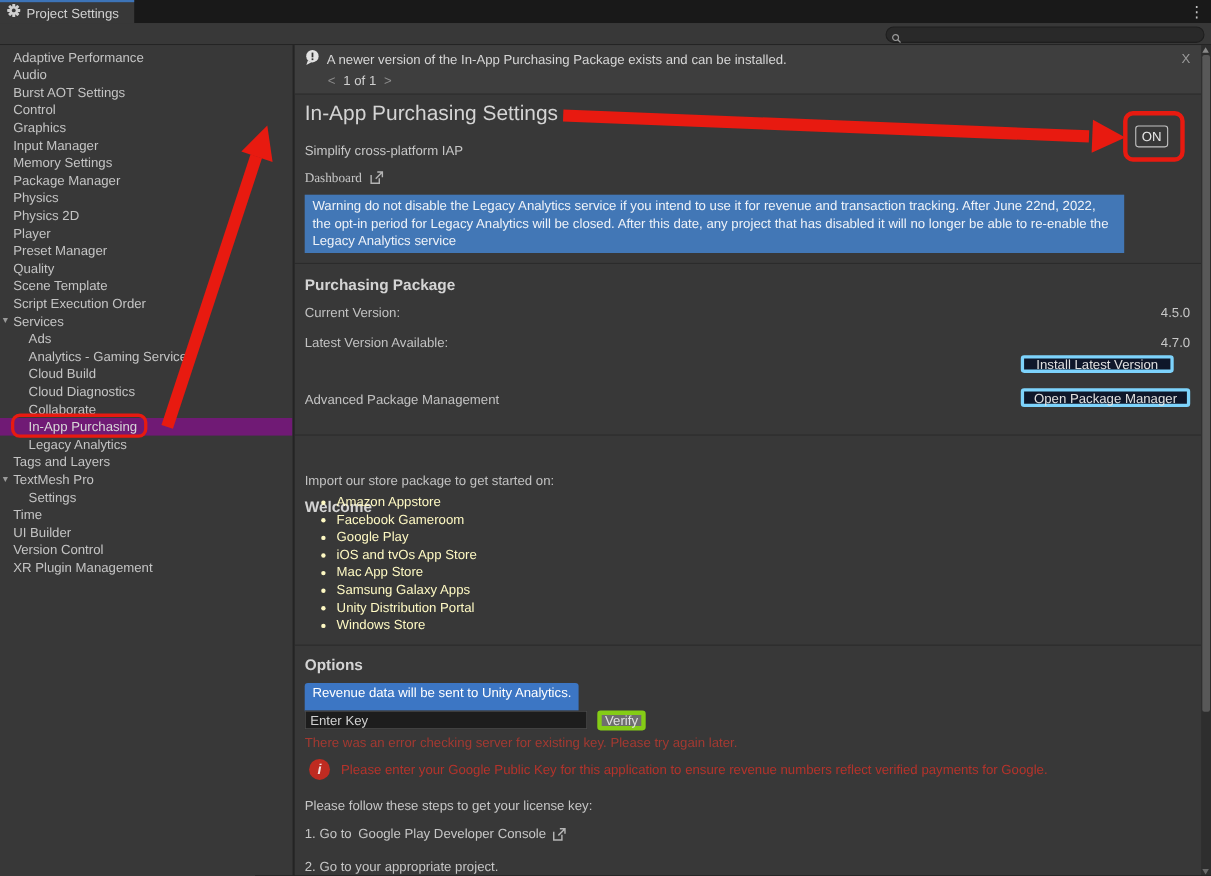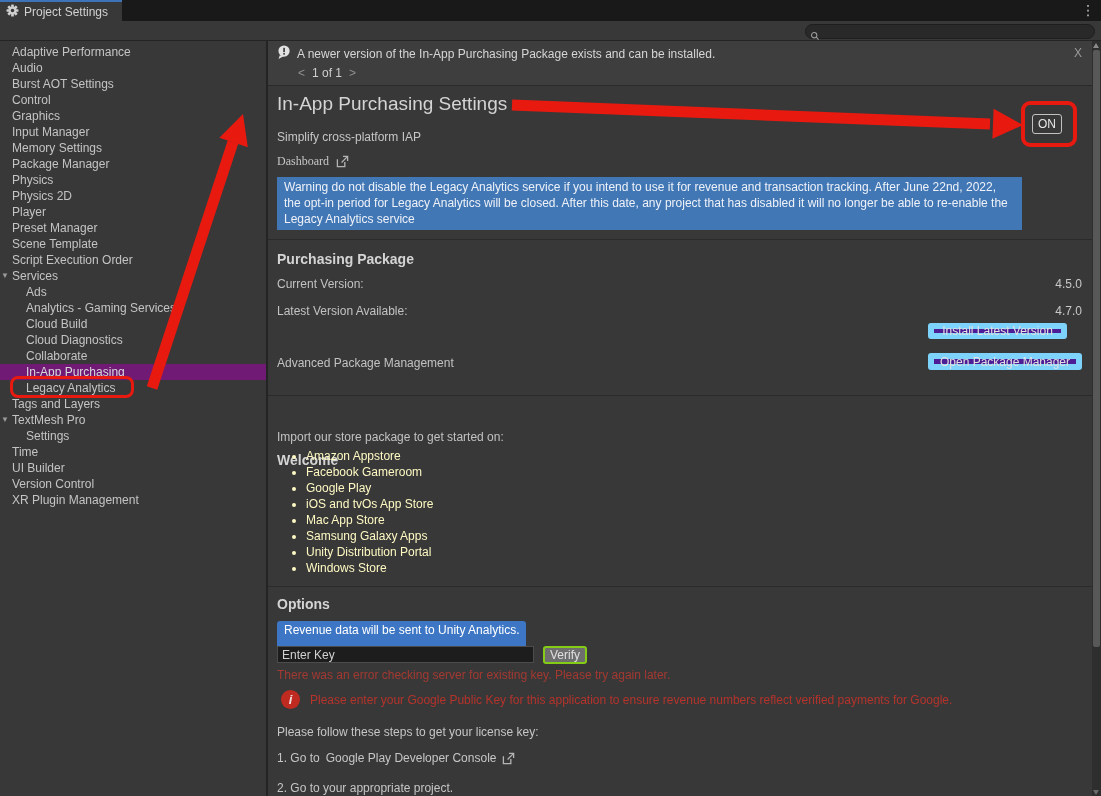--- a/index.html
+++ b/index.html
@@ -50,33 +50,33 @@
   .warnbox { left:9px; top:136px; width:745px; background:var(--warning-blue); color:#eef2f8;
              font-size:12px; line-height:16px; padding:2px 7px 3px 7px; }
 
   .sep { left:0; width:824px; height:1px; background:#2b2b2b; }
   .sep1 { top:198px; } .sep2 { top:354px; } .sep3 { top:545px; }
 
   .sec-head { left:9px; font-size:14px; font-weight:bold; color:#d4d4d4; }
   .lab { font-size:12px; color:#c2c2c2; }
   .val { font-size:12px; color:#c8c8c8; }
 
-  .btn { background:#4c1d95; border:6px solid #7dd3fc; border-radius:3px; color:#e0e0e0; font-size:12px;
+  .btn { background:#0f172a; border:3px solid #7dd3fc; border-radius:3px; color:#e0e0e0; font-size:12px;
          display:flex; align-items:center; justify-content:center; cursor:default; }
   .btn-install { right:25px; top:282px; width:139px; height:16px; }
   .btn-open { right:10px; top:312px; width:154px; height:17px; }
 
   .store-list { left:24px; top:407px; list-style:disc; padding-left:14px; }
   .store-list li { font-size:12px; line-height:16px; color:#fef9c3; }
 
   .revenue { left:9px; top:580px; background:var(--highlight-blue); color:#ffffff; font-size:12px;
              padding:2px 7px 12px 7px; border-radius:3px; display:inline-block; }
   .keyfield { left:9px; top:605px; width:257px; height:17px; background:#1d1d1d; border:1px solid #4c4c4c;
               color:#d2d2d2; font-size:12px; padding:0 4px; outline:none; }
-  .verify { left:275px; top:605px; width:44px; height:18px; background:#6e6e6e; border:2px solid #84cc16; }
+  .verify { left:275px; top:605px; width:44px; height:18px; background:#6e6e6e; border:4px solid #84cc16; }
   .err-text { left:9px; top:627px; font-size:12px; color:var(--error-red); }
   .alert-circle { left:13px; top:649px; width:19px; height:19px; border-radius:50%; background:#bf2b21;
                   color:#f2dede; font-size:13px; font-weight:bold; display:flex; align-items:center; justify-content:center; font-style:italic;}
   .alert-text { left:42px; top:652px; font-size:12px; color:var(--alert-red); }
   .steps-intro { left:9px; top:684px; font-size:12px; color:#c6c6c6; }
   .step1 { left:9px; top:710px; font-size:12px; color:#c6c6c6; display:flex; align-items:center; gap:6px; }
   .step2 { left:9px; top:740px; font-size:12px; color:#c6c6c6; }
 
   
   .scrollbar { position:absolute; right:0; top:41px; width:9px; height:755px; background:#2e2e2e; }
@@ -138,20 +138,21 @@
         <div class="side-item lvl0"><span>Burst AOT Settings</span></div>
         <div class="side-item lvl0"><span>Control</span></div>
         <div class="side-item lvl0"><span>Graphics</span></div>
         <div class="side-item lvl0"><span>Input Manager</span></div>
         <div class="side-item lvl0"><span>Memory Settings</span></div>
         <div class="side-item lvl0"><span>Package Manager</span></div>
         <div class="side-item lvl0"><span>Physics</span></div>
         <div class="side-item lvl0"><span>Physics 2D</span></div>
         <div class="side-item lvl0"><span>Player</span></div>
         <div class="side-item lvl0"><span>Preset Manager</span></div>
+        <div class="side-item lvl0"><span>Quality</span></div>
         <div class="side-item lvl0"><span>Scene Template</span></div>
         <div class="side-item lvl0"><span>Script Execution Order</span></div>
         <div class="side-item lvl0"><span class="foldout">▼</span><span>Services</span></div>
         <div class="side-item lvl1"><span>Ads</span></div>
         <div class="side-item lvl1"><span>Analytics - Gaming Services</span></div>
         <div class="side-item lvl1"><span>Cloud Build</span></div>
         <div class="side-item lvl1"><span>Cloud Diagnostics</span></div>
         <div class="side-item lvl1"><span>Collaborate</span></div>
         <div class="side-item lvl1 selected"><span>In-App Purchasing</span></div>
         <div class="side-item lvl1"><span>Legacy Analytics</span></div>

